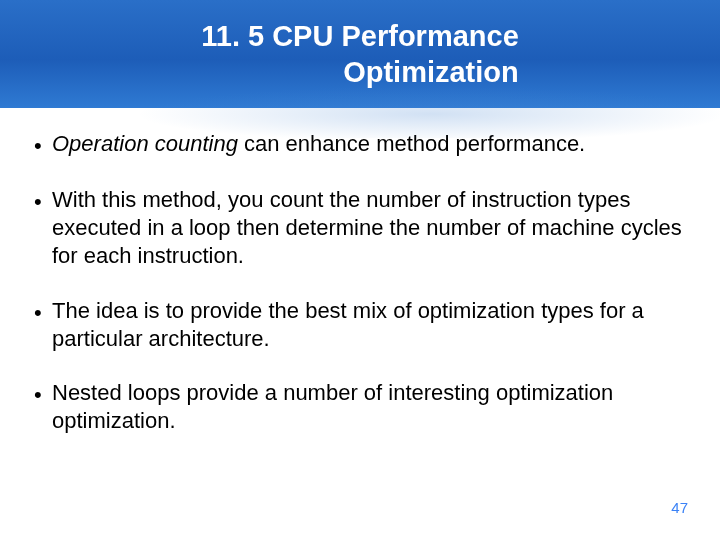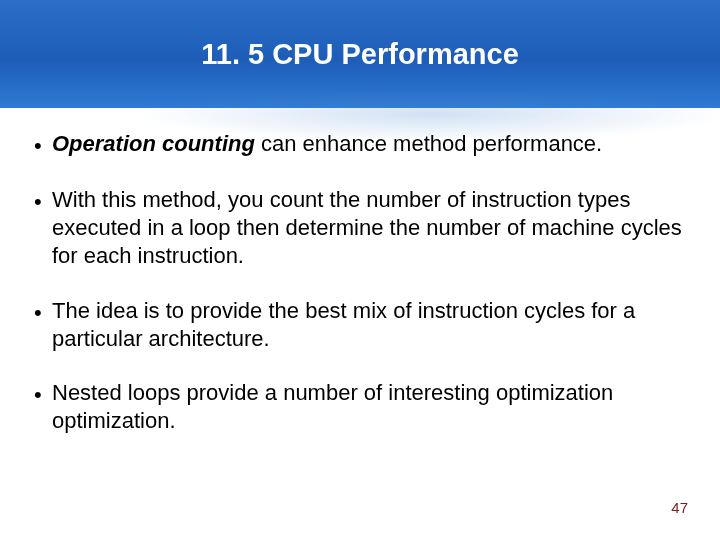--- a/index.html
+++ b/index.html
@@ -43,35 +43,36 @@
     line-height: 1.28;
     color: #000;
     margin-bottom: 26px;
   }
   .bullet .dot {
     width: 18px;
     flex: 0 0 18px;
     padding-top: 2px;
   }
   .bullet .text { flex: 1; }
-  .italic { font-style: italic; font-weight: bold; }
+  .italic { font-style: italic; }
   .pagenum {
     position: absolute;
     right: 32px;
     bottom: 24px;
     font-size: 15px;
-    color: #7f1d1d;
+    color: #3b82f6;
   }
 </style>
 </head>
 <body>
 
 <div class="header">
   <div>
     <span>11. 5 CPU Performance</span><br>
+    <span>Optimization</span>
   </div>
 </div>
 
 <div class="content">
 
   <div class="bullet">
     <div class="dot">•</div>
     <div class="text">
       <span class="italic">Operation counting</span><span> can enhance method performance.</span>
     </div>
@@ -80,21 +81,21 @@
   <div class="bullet">
     <div class="dot">•</div>
     <div class="text">
       <span class="italic"></span><span>With this method, you count the number of instruction types executed in a loop then determine the number of machine cycles for each instruction.</span>
     </div>
   </div>
 
   <div class="bullet">
     <div class="dot">•</div>
     <div class="text">
-      <span class="italic"></span><span>The idea is to provide the best mix of instruction cycles for a particular architecture.</span>
+      <span class="italic"></span><span>The idea is to provide the best mix of optimization types for a particular architecture.</span>
     </div>
   </div>
 
   <div class="bullet">
     <div class="dot">•</div>
     <div class="text">
       <span class="italic"></span><span>Nested loops provide a number of interesting optimization optimization.</span>
     </div>
   </div>
 

